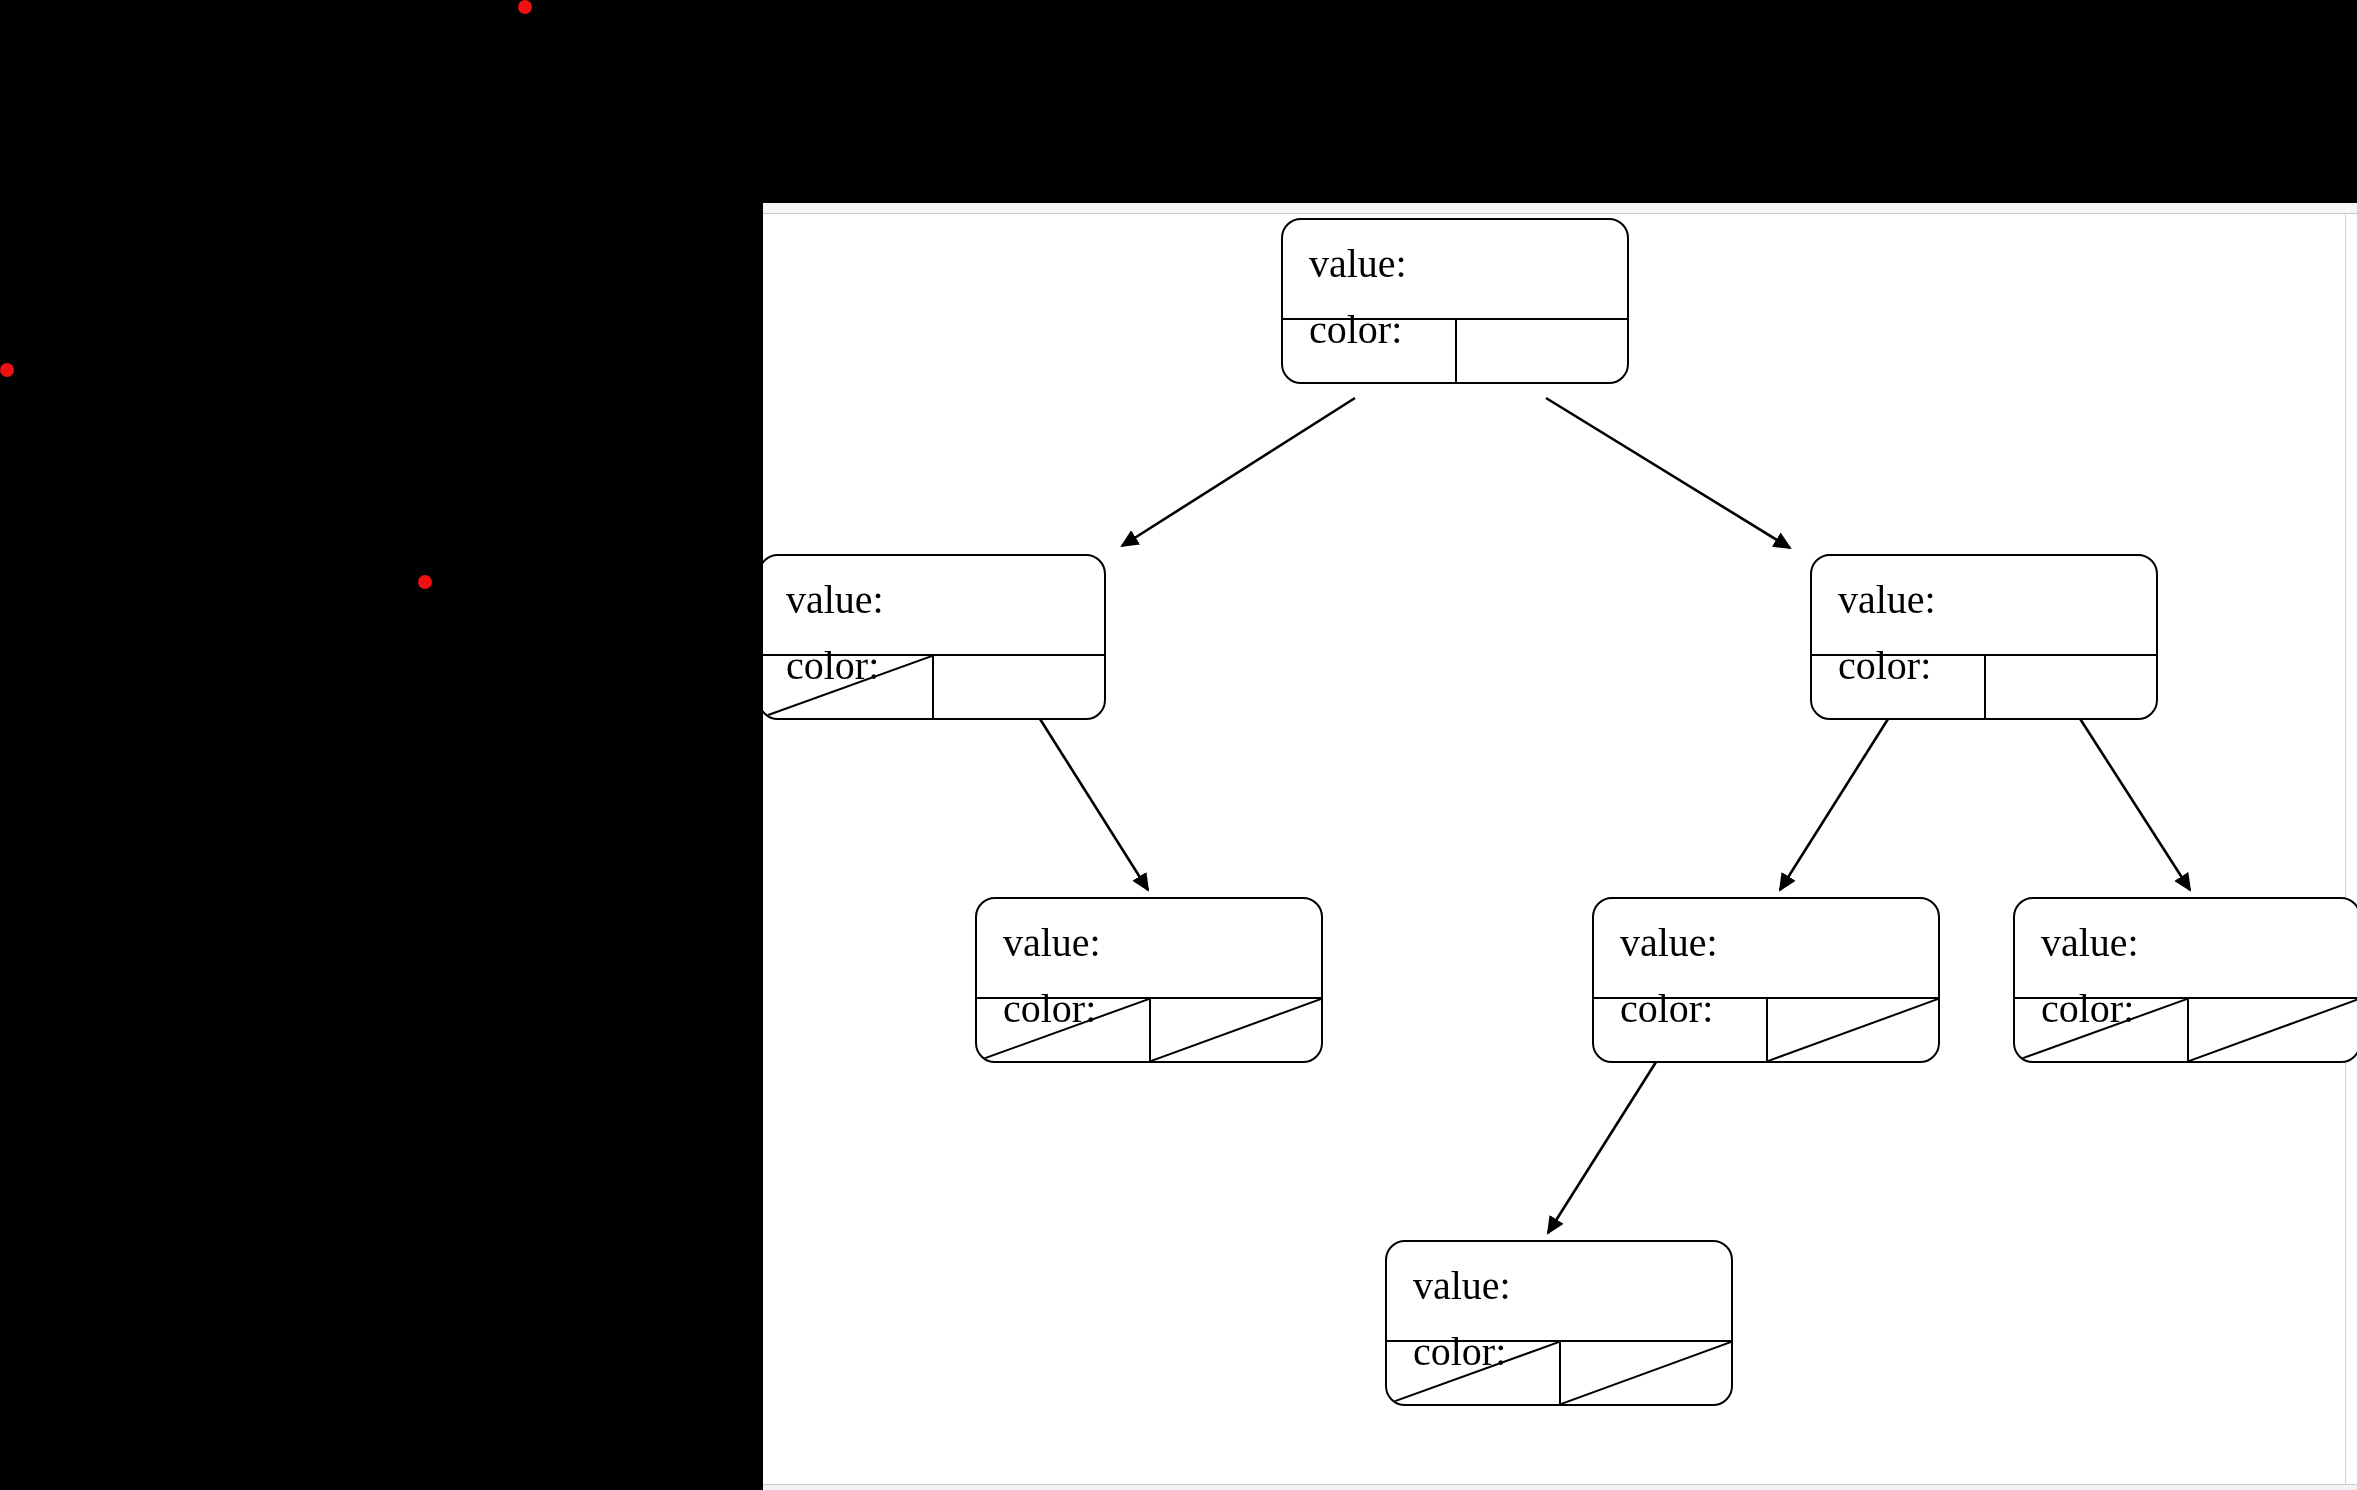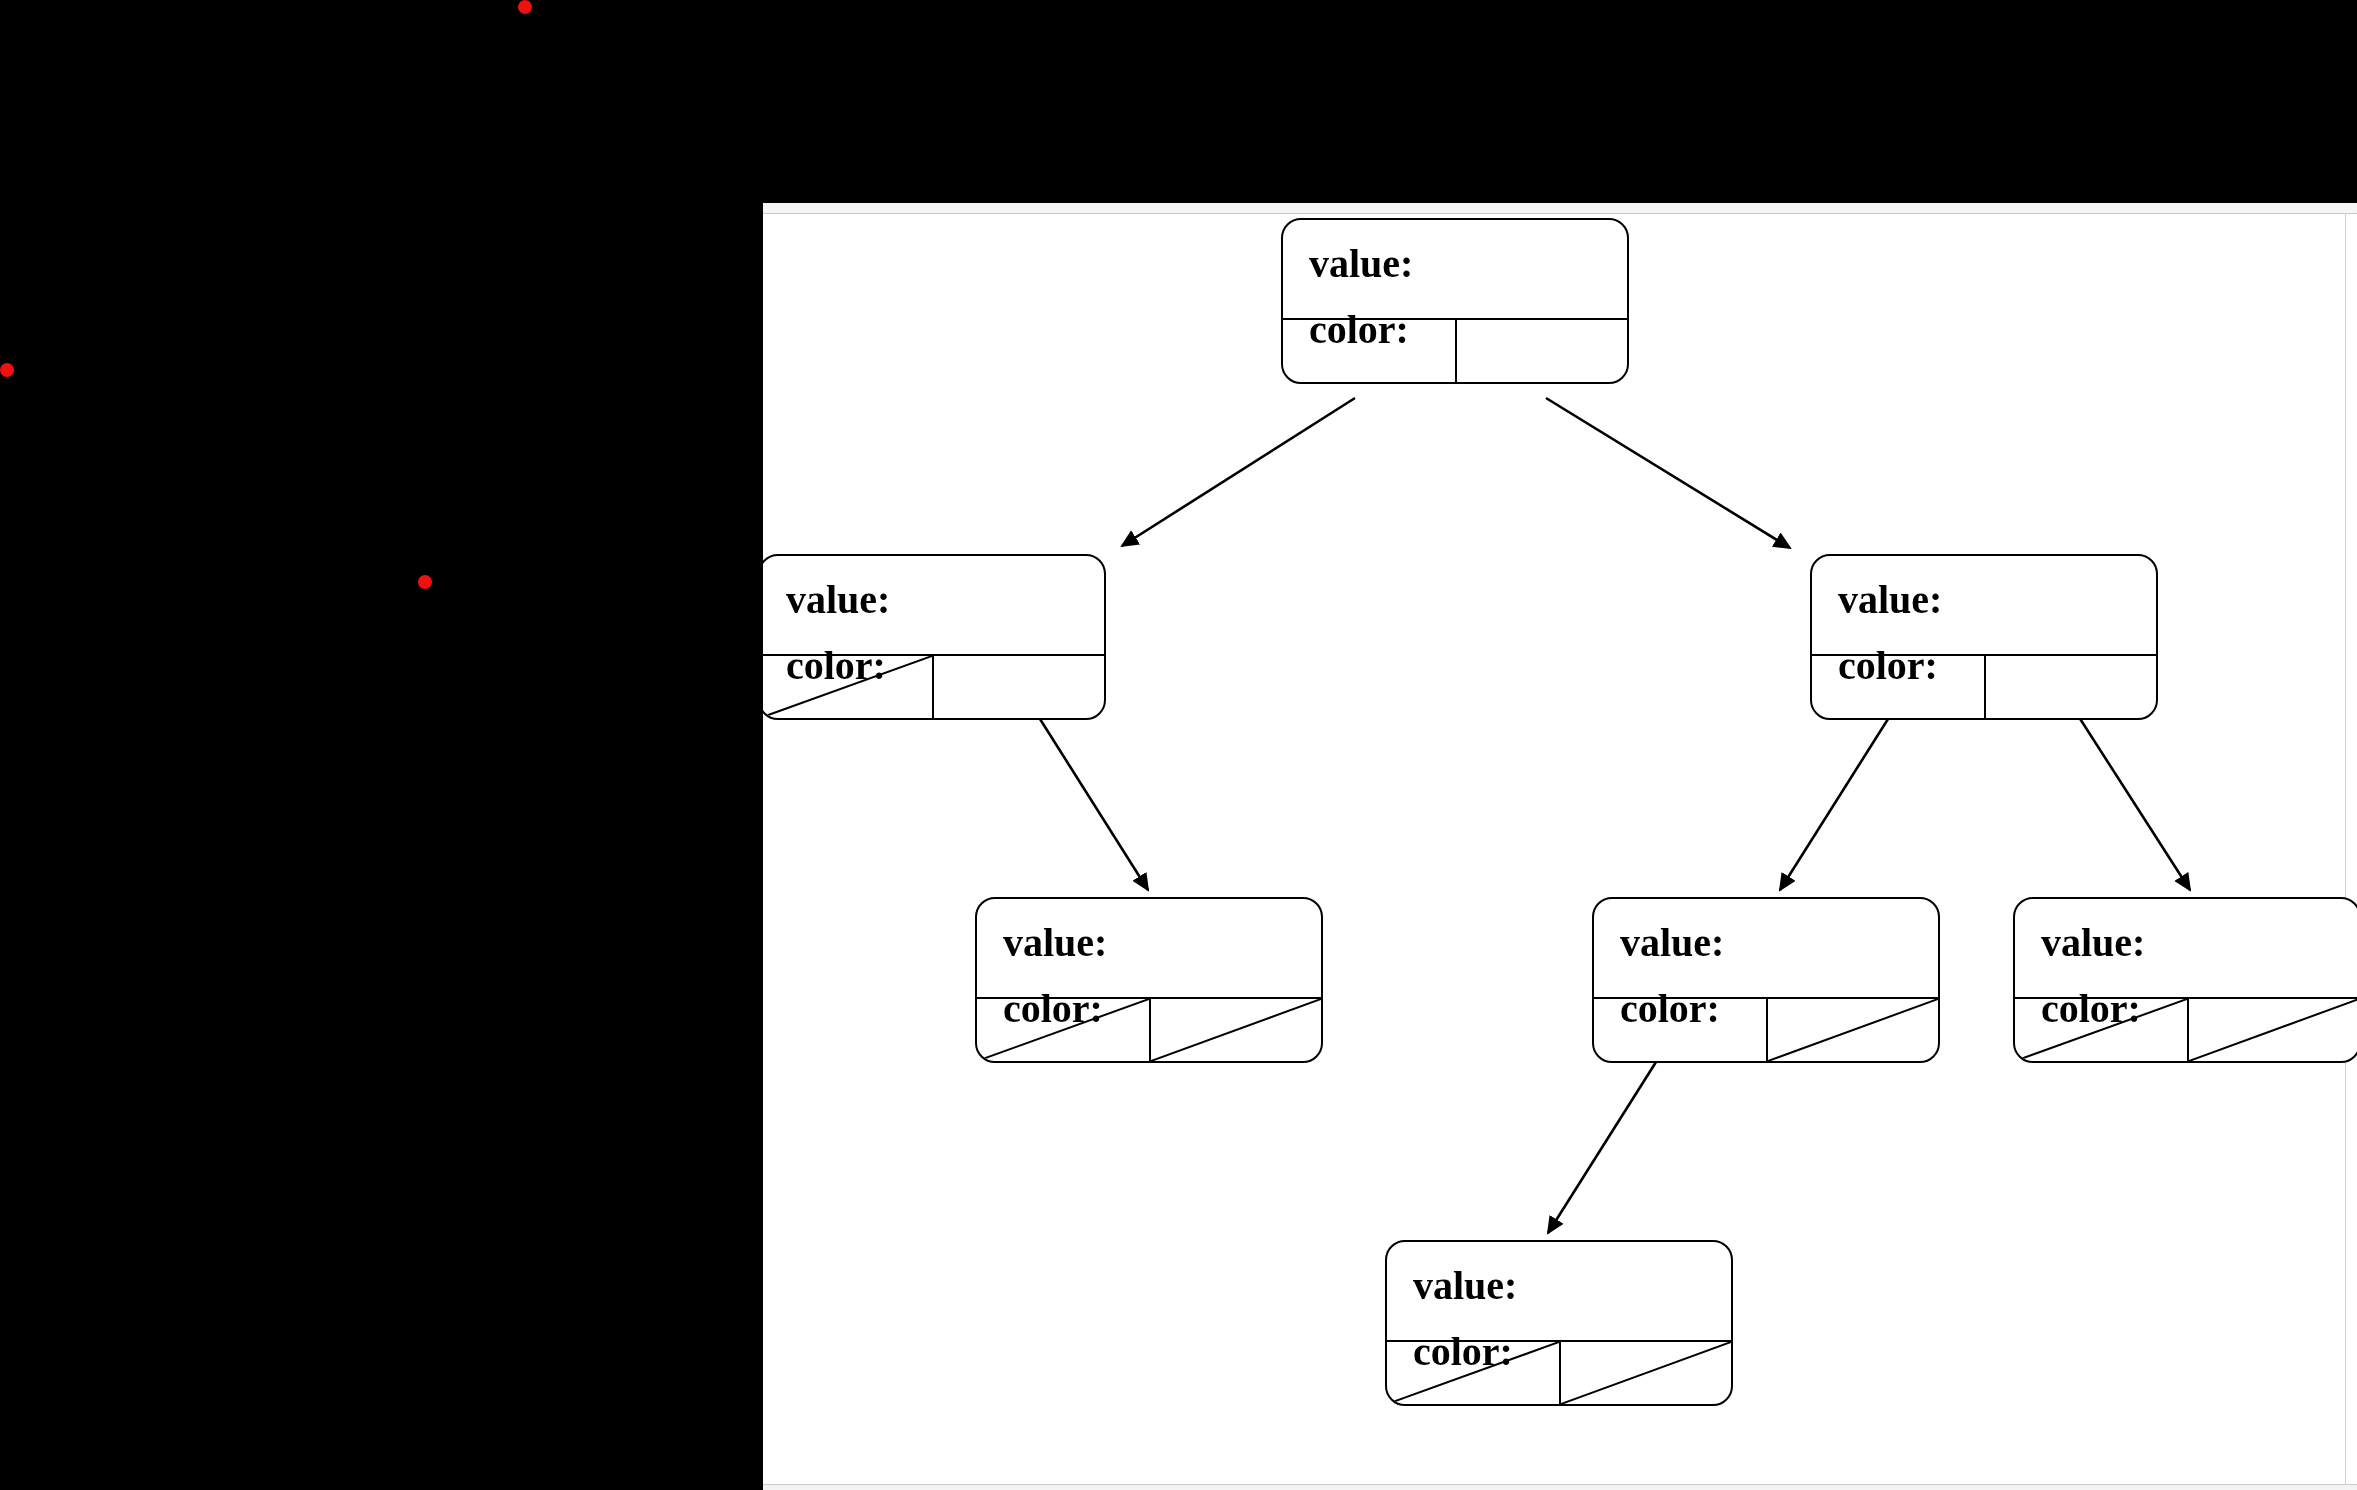--- a/index.html
+++ b/index.html
@@ -71,21 +71,20 @@
     background: #ffffff;
     border: 2px solid #000000;
     border-radius: 20px;
     overflow: hidden;
   }
   .node-fields {
     position: absolute;
     left: 0; right: 0; top: 0;
     padding: 24px 0 0 26px;
     box-sizing: border-box;
-    font-weight: bold;
   }
   .field-line {
     font-size: 40px;
     line-height: 1.0;
     color: #000000;
     white-space: nowrap;
     margin-bottom: 26px;
   }
   .ptr-row {
     position: absolute;

